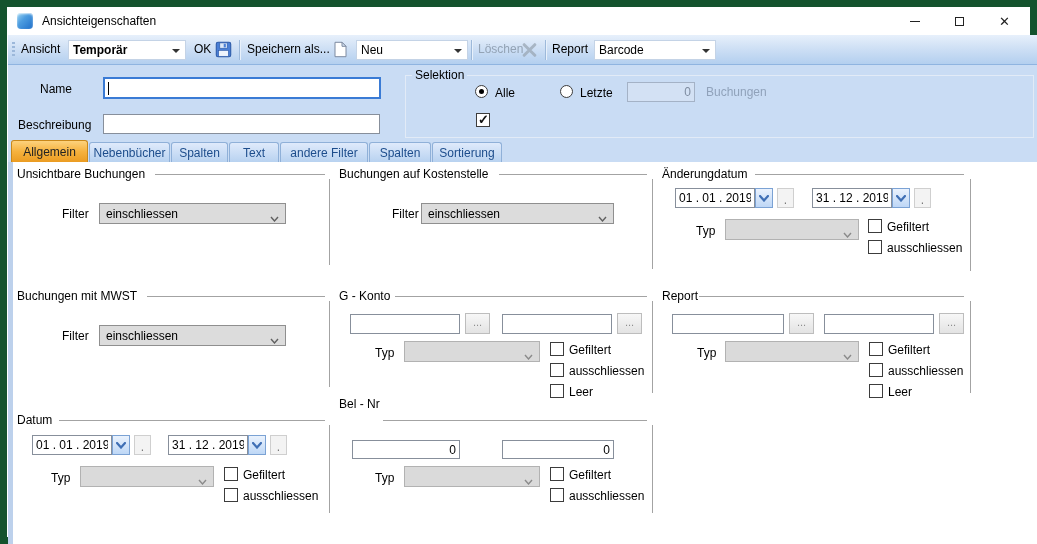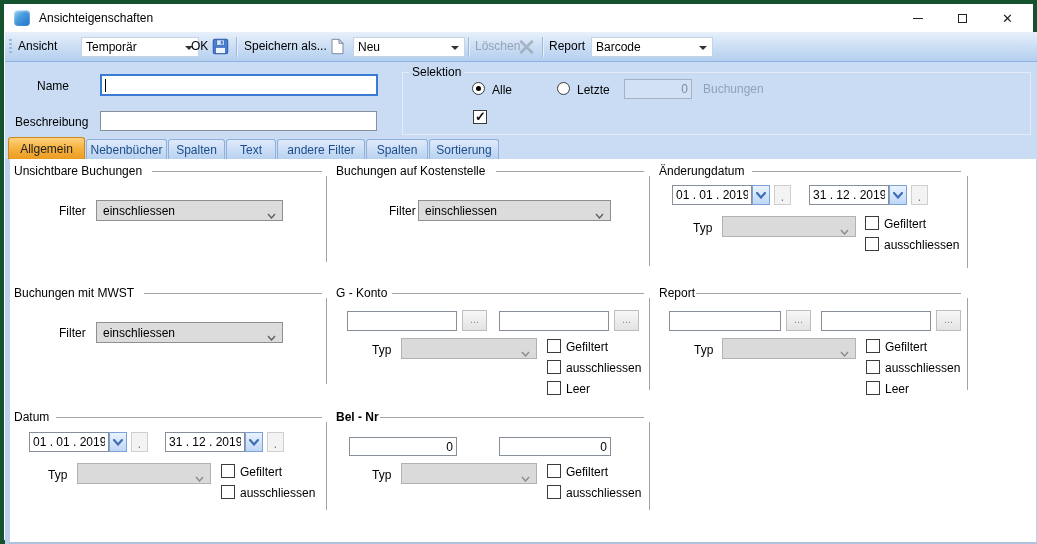--- a/index.html
+++ b/index.html
@@ -1,19 +1,19 @@
 <!DOCTYPE html>
 <html><head>
 <meta charset="utf-8">
 <style>
   * { margin:0; padding:0; box-sizing:border-box; }
   html,body { width:1037px; height:544px; overflow:hidden; }
   body { font-family:"Liberation Sans", sans-serif; font-size:12px; color:#000; }
 
-  .win { position:relative; width:1037px; height:544px; background:#fff; border:4px solid #14532d; }
+  .win { position:relative; width:1037px; height:544px; background:#fff; border:7px solid #14532d; }
 
   
   .titlebar { position:absolute; left:0; top:0; width:100%; height:28px; background:#fff; display:flex; align-items:center; }
   .app-icon { width:16px; height:16px; margin-left:10px; border-radius:4px;
               background:linear-gradient(135deg,#9bd4f2 0%,#4d9de0 40%,#1f6fc9 100%);
               box-shadow:inset 0 1px 2px rgba(255,255,255,.8); }
   .title-text { margin-left:9px; font-size:12px; }
   .win-btns { position:absolute; right:3px; top:0; height:28px; display:flex; }
   .winbtn { width:45px; height:28px; display:flex; align-items:center; justify-content:center; cursor:default; }
   .glyph-min { width:10px; height:1px; background:#222; }
@@ -95,21 +95,21 @@
         </div>
       <div class="winbtn">
           <span class="glyph-close">✕</span>
         </div>
     </div>
   </div>
 
   <div class="toolbar">
     <div class="tb-grip"></div>
     <div class="tb-label" style="left:13px;">Ansicht</div>
-    <div class="tb-combo" style="left:76px; width:118px;">
+    <div class="tb-combo" style="left:60px; width:118px;font-weight:bold;">
       <span>Temporär</span>
       <span class="arrow"></span>
     </div>
     <div class="tb-label" style="left:186px;">OK</div>
     <span class="tb-icon" style="left:207px;">
       <svg width="17" height="17" viewBox="0 0 16 16">
         <rect x="1.2" y="1.2" width="13.6" height="13.6" rx="1.6" fill="#4a7fd6" stroke="#2c5aa8"></rect>
         <rect x="4.5" y="1.8" width="7" height="5" fill="#dce8f8" stroke="#2c5aa8" stroke-width="0.6"></rect>
         <rect x="8.2" y="2.6" width="2" height="3.4" fill="#4a7fd6"></rect>
         <rect x="3.4" y="8.8" width="9.2" height="5.6" fill="#eef4fc" stroke="#2c5aa8" stroke-width="0.6"></rect>
@@ -294,21 +294,21 @@
     <span class="chev"><svg width="9" height="6">
           <polyline points="1,1 4.5,5 8,1" fill="none" stroke="#8a8a8a" stroke-width="1.4"></polyline>
         </svg></span>
   </div>
   <span class="cbox" style="left:217px; top:460px;"></span>
   <div class="cblabel" style="left:236px; top:461px;">Gefiltert</div>
   <span class="cbox" style="left:217px; top:481px;"></span>
   <div class="cblabel" style="left:236px; top:482px;">ausschliessen</div>
   <div class="vline" style="left:322px; top:418px; height:88px;"></div>
 
-  <div class="gtitle" style="left:332px; top:406px;font-weight:bold;">Bel - Nr</div>
+  <div class="gtitle" style="left:332px; top:390px;">Bel - Nr</div>
   <div class="hline" style="left:376px; top:413px; width:264px;"></div>
   <input class="tinput" style="left: 345px; top: 433px; width: 108px; height: 19px; text-align: right;" value="0">
   <input class="tinput" style="left: 495px; top: 433px; width: 112px; height: 19px; text-align: right;" value="0">
   <div class="gtitle" style="left:368px; top:464px;">Typ</div>
   <div class="combo dis" style="left:397px; top:459px; width:136px;">
     <span class="chev"><svg width="9" height="6">
           <polyline points="1,1 4.5,5 8,1" fill="none" stroke="#8a8a8a" stroke-width="1.4"></polyline>
         </svg></span>
   </div>
   <span class="cbox" style="left:543px; top:460px;"></span>

